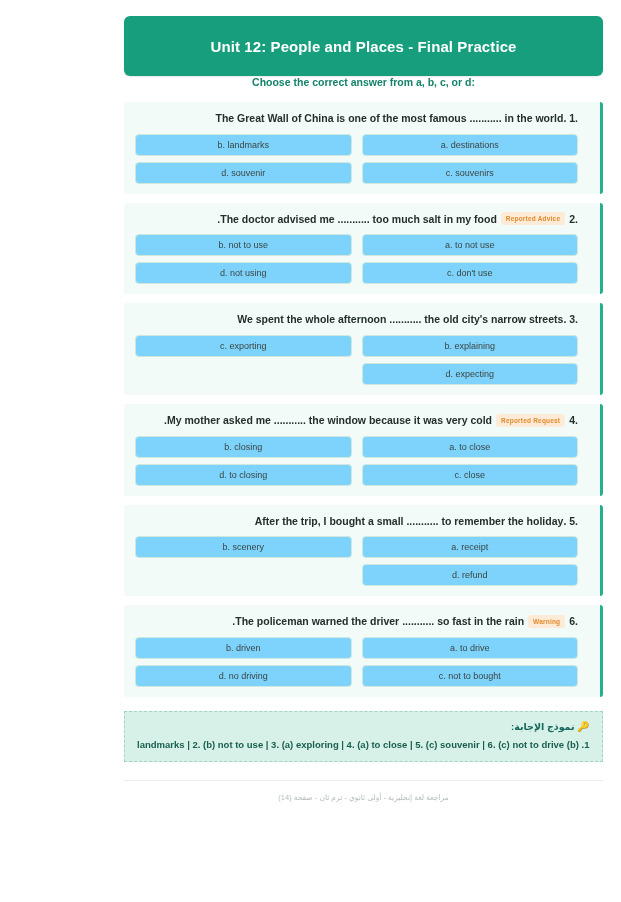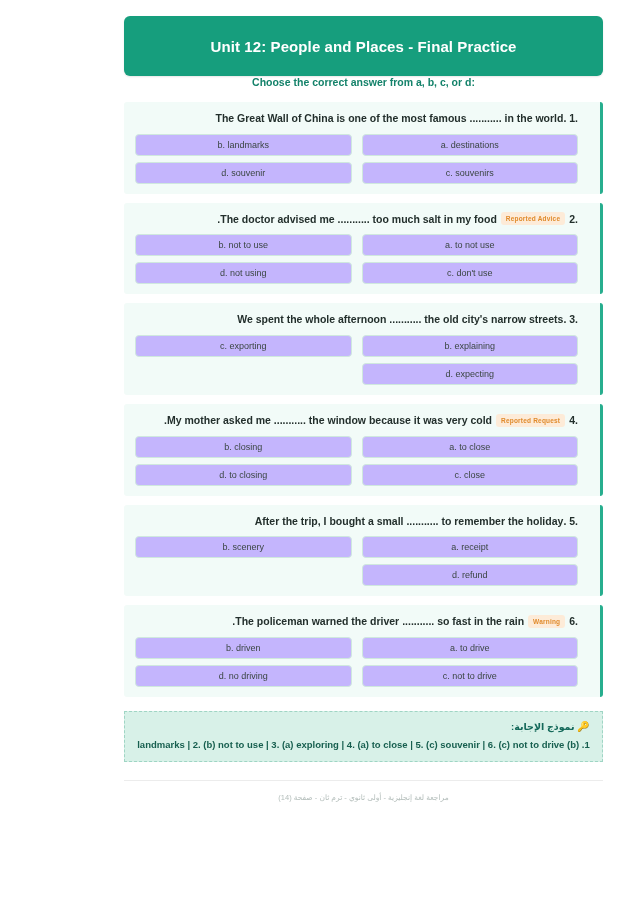--- a/index.html
+++ b/index.html
@@ -96,21 +96,21 @@
     margin: 0 4px;
     direction: ltr;
     letter-spacing: 0.2px;
   }
   .options {
     display: grid;
     grid-template-columns: 1fr 1fr;
     gap: 6px 10px;
   }
   .option {
-    background: #c4b5fd;
+    background: #7dd3fc;
     border: 1px solid #cfe8de;
     border-radius: 4px;
     height: 22px;
     display: flex;
     align-items: center;
     justify-content: center;
     font-size: 9px;
     color: #3b4643;
     direction: ltr;
     box-sizing: border-box;
@@ -133,21 +133,21 @@
     font-weight: bold;
     color: #14695a;
     margin-bottom: 6px;
   }
   .ak-key-icon {
     font-size: 10px;
     margin-left: 3px;
   }
   .ak-line {
     direction: rtl;
-    text-align: center;
+    text-align: left;
     font-size: 9.5px;
     font-weight: bold;
     color: #175f4f;
     line-height: 1.4;
   }
 
   
   .footer-rule {
     margin-top: 18px;
     border-top: 1px solid #ececec;
@@ -213,21 +213,21 @@
           <div class="option">a. receipt</div>
           <div class="option">b. scenery</div>
           <div class="option">d. refund</div>
         </div>
       </div>
       <div class="q-card">
         <div class="q-text"><span class="q-num">.6</span><span class="badge">Warning</span><span class="q-sentence">The policeman warned the driver ........... so fast in the rain.</span></div>
         <div class="options">
           <div class="option">a. to drive</div>
           <div class="option">b. driven</div>
-          <div class="option">c. not to drive</div>
+          <div class="option">c. not to bought</div>
           <div class="option">d. no driving</div>
         </div>
       </div>
     </div>
 
   <div class="answer-key">
     <div class="ak-title">
       <span class="ak-key-icon">🔑</span><span>نموذج الإجابة:</span>
     </div>
     <div class="ak-line">1. (b) landmarks | 2. (b) not to use | 3. (a) exploring | 4. (a) to close | 5. (c) souvenir | 6. (c) not to drive</div>

